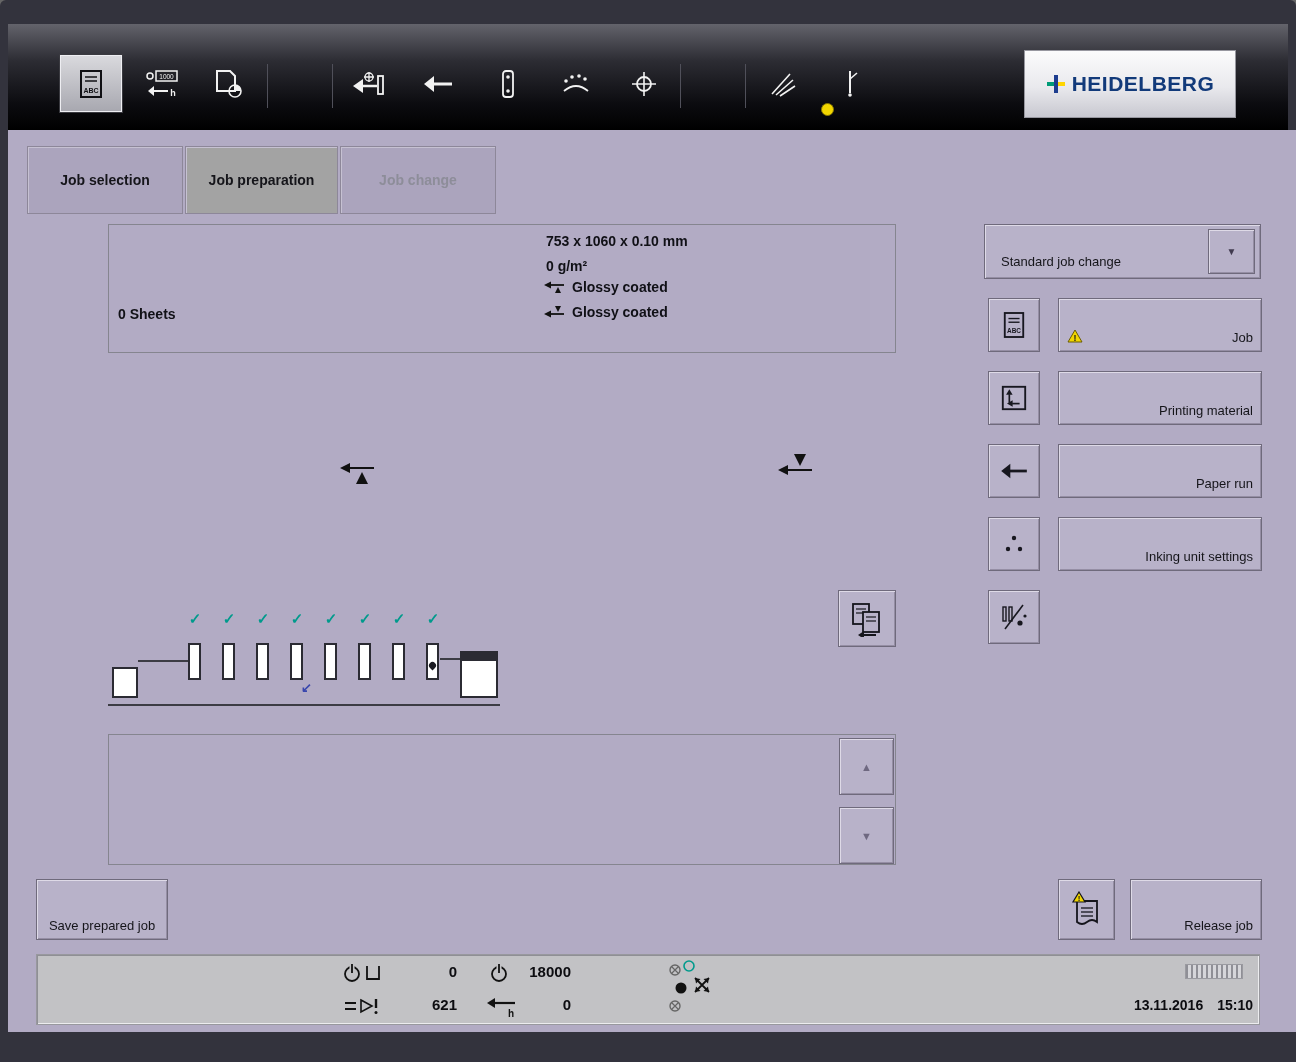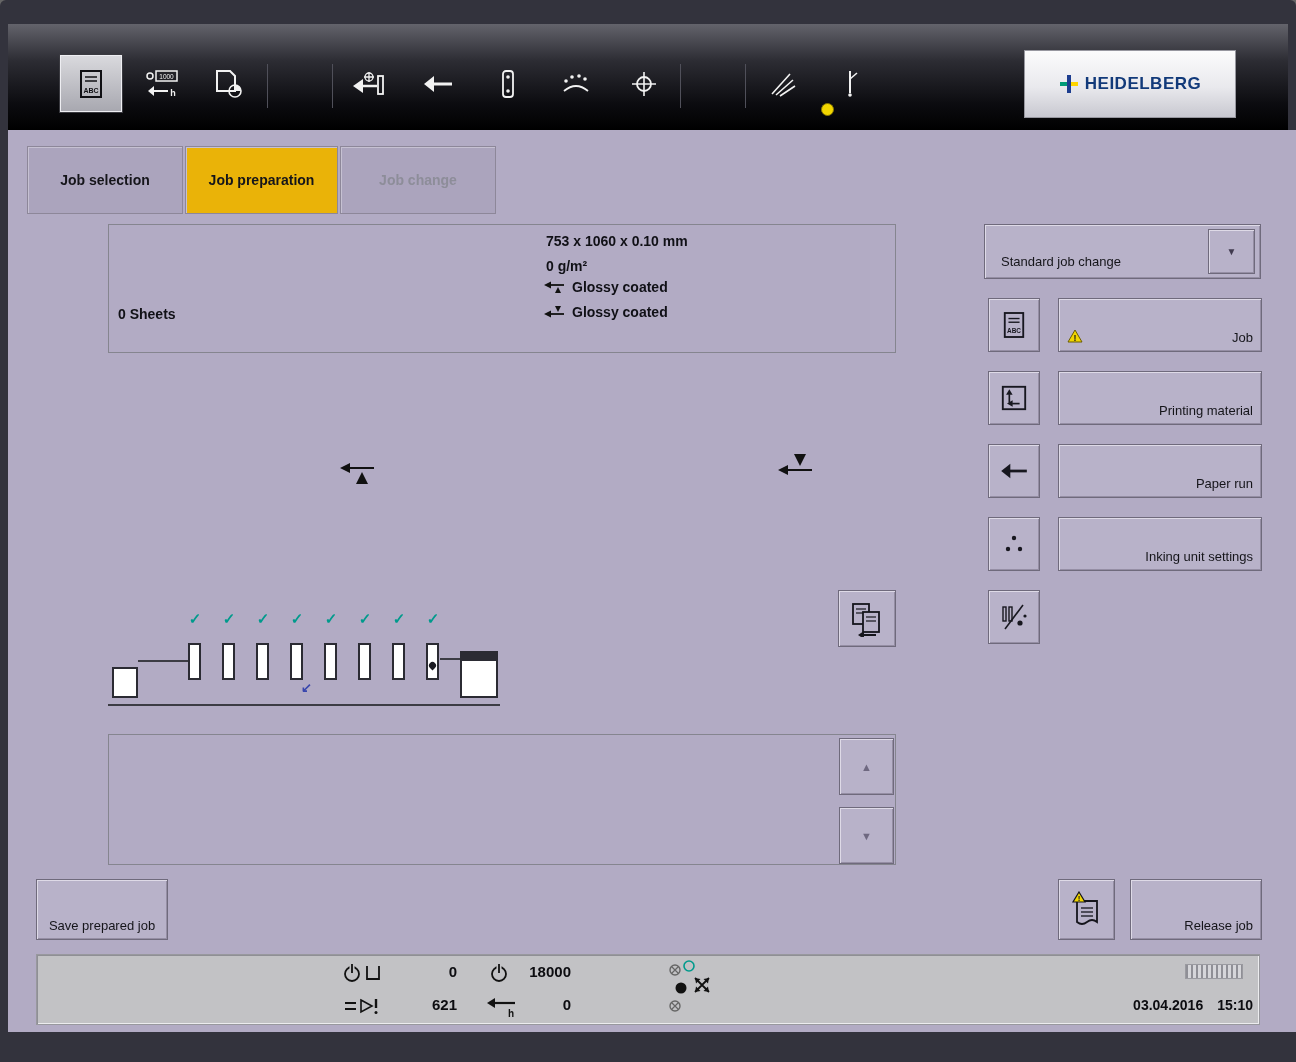--- a/index.html
+++ b/index.html
@@ -13,26 +13,26 @@
   .winbtn.min,.winbtn.max{width:28px;}
   .winbtn.close{width:42px;background:linear-gradient(#f5a293,#dd6e5c 40%,#c44633);color:#fff;font-size:11px;font-weight:bold;}
   .glyph-min{width:9px;height:3px;background:#333;margin-top:9px;}
   .glyph-max{width:9px;height:8px;border:2px solid #333;}
   
   .toolbar{position:absolute;left:8px;top:24px;width:1280px;height:106px;background:linear-gradient(#63636b,#2c2c33 35%,#0c0c10 75%,#000);}
   .tbtn{position:absolute;width:52px;height:48px;top:36px;display:flex;align-items:center;justify-content:center;color:#f2f2f2;background:transparent;border:none;padding:0;}
   .tbtn.active{width:62px;height:57px;top:31px;color:#101014;background:linear-gradient(#d9d9dd,#a8a8b0);border:1px solid #eeeef2;box-shadow:0 0 0 1px #3a3a40;box-sizing:border-box;}
   .tsep{position:absolute;top:40px;width:1px;height:44px;background:#50505a;}
   .logo-panel{position:absolute;left:1016px;top:26px;width:212px;height:68px;background:linear-gradient(#fbfbfc,#e9e9ed 55%,#c8c8d0);border:1px solid #97979f;display:flex;align-items:center;justify-content:center;gap:6px;box-sizing:border-box;}
-  .logo-text{color:#123a7a;font-weight:bold;font-size:17px;letter-spacing:.5px;}
+  .logo-text{color:#123a7a;font-weight:bold;font-size:21px;letter-spacing:.5px;}
   .status-dot{position:absolute;left:813px;top:79px;width:13px;height:13px;border-radius:50%;background:#f2d600;border:1px solid #8a7a00;box-sizing:border-box;}
   
   .main{position:absolute;left:8px;top:130px;width:1292px;height:902px;background:#b2abc4;}
   .tab{position:absolute;top:16px;height:68px;display:flex;align-items:center;justify-content:center;font-size:14px;font-weight:bold;color:#15151a;background:#aba4bd;border:1px solid #8d8799;box-shadow:inset 1px 1px 0 #c6c1d2;box-sizing:border-box;}
-  .tab.active{background:#eab308;}
+  .tab.active{background:#a3a3a3;}
   .tab.disabled{color:#8d8d99;}
   .panel-box{position:absolute;border:1px solid #85858f;box-sizing:border-box;}
   .raised{position:absolute;background:#b8b2c9;border:1px solid #6f6a7c;box-shadow:inset 1px 1px 0 #dedae7,inset -1px -1px 0 #958ea4;box-sizing:border-box;}
   .info-text{position:absolute;font-size:14px;font-weight:bold;color:#101016;white-space:nowrap;}
   .coat-line{position:absolute;display:flex;align-items:center;gap:6px;font-size:14px;font-weight:bold;color:#101016;white-space:nowrap;}
   .side-icon-btn{left:980px;width:52px;height:54px;display:flex;align-items:center;justify-content:center;color:#17171f;}
   .side-label-btn{left:1050px;width:204px;height:54px;}
   .side-label-btn .lbl{position:absolute;right:8px;bottom:6px;font-size:13px;color:#15151a;}
   .warn-badge{position:absolute;left:8px;bottom:4px;}
   .dd-text{position:absolute;left:16px;bottom:9px;font-size:13px;color:#15151a;text-align:right;}
@@ -393,18 +393,18 @@
           <path d="M45,33 l-5.5,-1 4.5,-4.5 z" fill="#111"></path>
           <path d="M45,19 l-1,5.5 -4.5,-4.5 z" fill="#111"></path>
           <path d="M31,33 l1,-5.5 4.5,4.5 z" fill="#111"></path>
           <circle cx="11" cy="47" r="5" fill="none" stroke="#666" stroke-width="1.4"></circle>
           <path d="M7.5,43.5 L14.5,50.5 M14.5,43.5 L7.5,50.5" stroke="#666" stroke-width="1.2"></path>
         </svg>
       </span>
 
       <span class="hatch"></span>
       <span class="sdate">
-        <span>03.04.2016</span><span class="time">15:10</span>
+        <span>13.11.2016</span><span class="time">15:10</span>
       </span>
     </div>
 
   </div>
 </div>
 
 </body></html>

